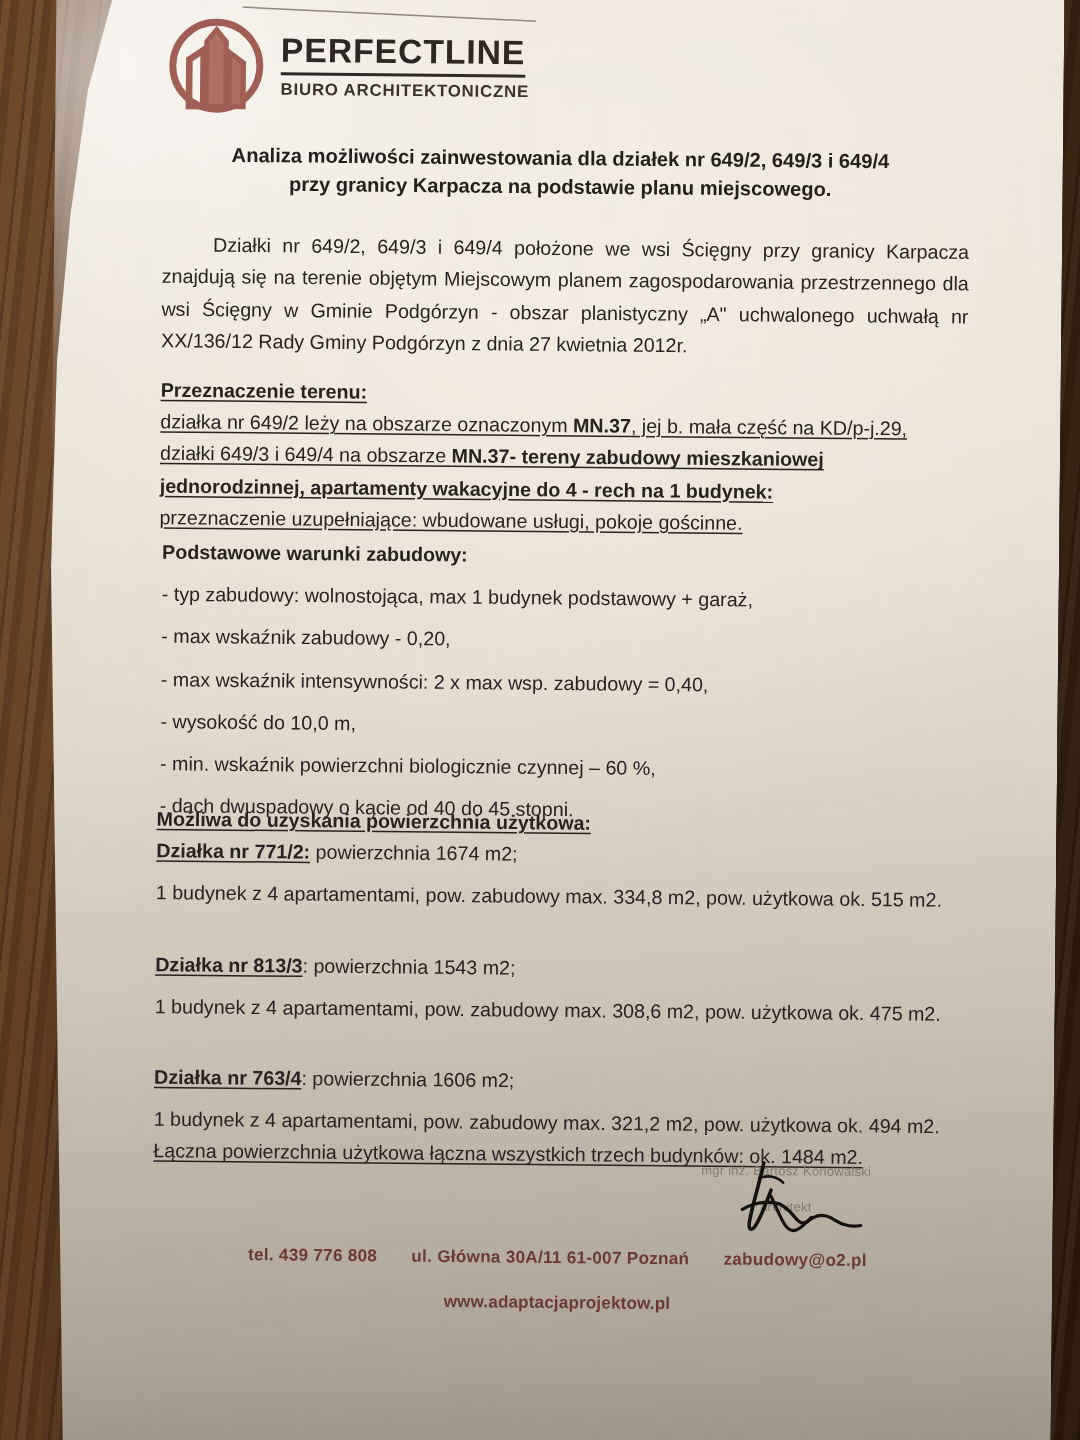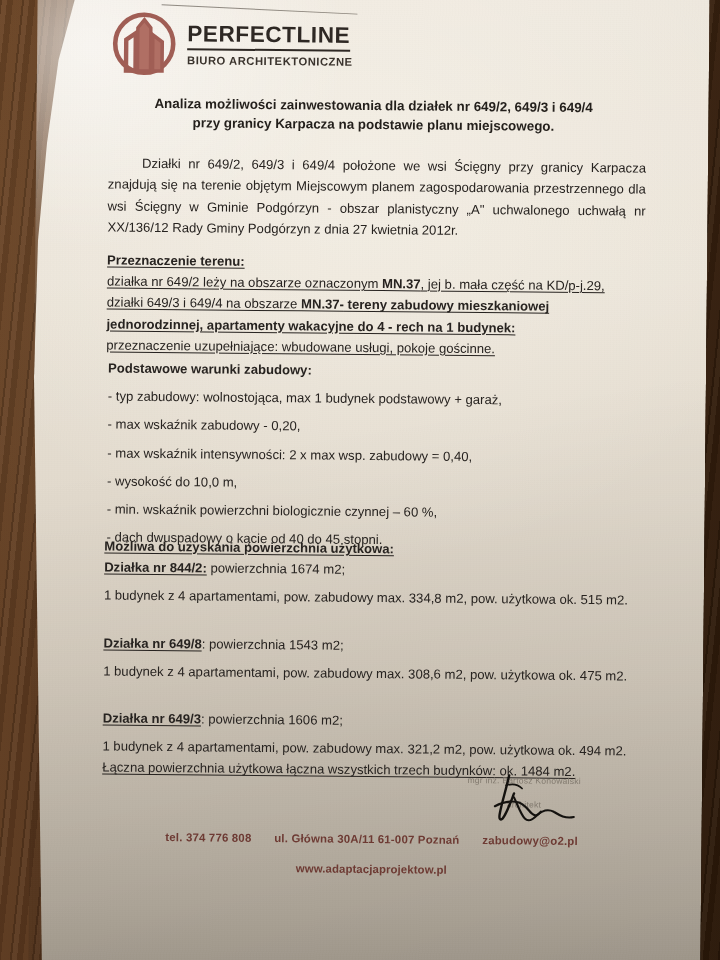--- a/index.html
+++ b/index.html
@@ -309,56 +309,56 @@
       <span class="line">- wysokość do 10,0 m,</span>
       <span class="gap-sm"></span>
       <span class="line">- min. wskaźnik powierzchni biologicznie czynnej – 60 %,</span>
       <span class="gap-sm"></span>
       <span class="line">- dach dwuspadowy o kącie od 40 do 45 stopni.</span>
     </div>
 
     <div class="section" id="sec-powierzchnia">
       <span class="line h-ul">Możliwa do uzyskania powierzchnia użytkowa:</span>
 
-      <span class="line"><span class="b u">Działka nr 844/2:</span><span> powierzchnia 1674 m2;</span></span>
+      <span class="line"><span class="b u">Działka nr 771/2:</span><span> powierzchnia 1674 m2;</span></span>
       <span class="gap-sm"></span>
       <span class="line">1 budynek z 4 apartamentami, pow. zabudowy max. 334,8 m2, pow. użytkowa ok. 515 m2.</span>
 
       <span class="spacer"></span>
       <span class="spacer"></span>
 
-      <span class="line"><span class="b u">Działka nr 649/8</span><span>: powierzchnia 1543 m2;</span></span>
+      <span class="line"><span class="b u">Działka nr 813/3</span><span>: powierzchnia 1543 m2;</span></span>
       <span class="gap-sm"></span>
       <span class="line">1 budynek z 4 apartamentami, pow. zabudowy max. 308,6 m2, pow. użytkowa ok. 475 m2.</span>
 
       <span class="spacer"></span>
       <span class="spacer"></span>
 
-      <span class="line"><span class="b u">Działka nr 649/3</span><span>: powierzchnia 1606 m2;</span></span>
+      <span class="line"><span class="b u">Działka nr 763/4</span><span>: powierzchnia 1606 m2;</span></span>
       <span class="gap-sm"></span>
       <span class="line">1 budynek z 4 apartamentami, pow. zabudowy max. 321,2 m2, pow. użytkowa ok. 494 m2.</span>
 
       <span class="line u">Łączna powierzchnia użytkowa łączna wszystkich trzech budynków: ok. 1484 m2.</span>
     </div>
 
     <div class="signature">
       <div class="sig-name">mgr inż. Bartosz Konowalski</div>
       <div class="sig-role">architekt</div>
       <svg class="sig-ink" viewBox="0 0 130 58" aria-hidden="true">
         <g fill="none" stroke="#14120f" stroke-linecap="round" stroke-linejoin="round">
           <path d="M47 2 C44 16, 40 29, 38 40 C37 45, 38 48, 41 45 C45 40, 49 28, 52 20" stroke-width="2.4"></path>
           <path d="M33 33 C40 29, 49 27, 57 29 C63 31, 66 36, 70 40 C73 43, 76 42, 79 38" stroke-width="2.2"></path>
           <path d="M52 24 C56 32, 59 41, 63 45 C67 49, 71 46, 75 42 C80 37, 86 35, 92 38 C97 41, 103 45, 112 43" stroke-width="2.1"></path>
           <path d="M44 12 C50 10, 56 11, 60 15" stroke-width="1.7"></path>
         </g>
       </svg>
     </div>
 
     <div class="footer" id="footer-contact">
-      <span>tel. 374 776 808</span>
+      <span>tel. 439 776 808</span>
       <span class="fgap"></span>
       <span>ul. Główna 30A/11  61-007 Poznań</span>
       <span class="fgap"></span>
       <span>zabudowy@o2.pl</span>
     </div>
     <div class="footer" id="footer-web">www.adaptacjaprojektow.pl</div>
 
   </div>
 </div>
 

